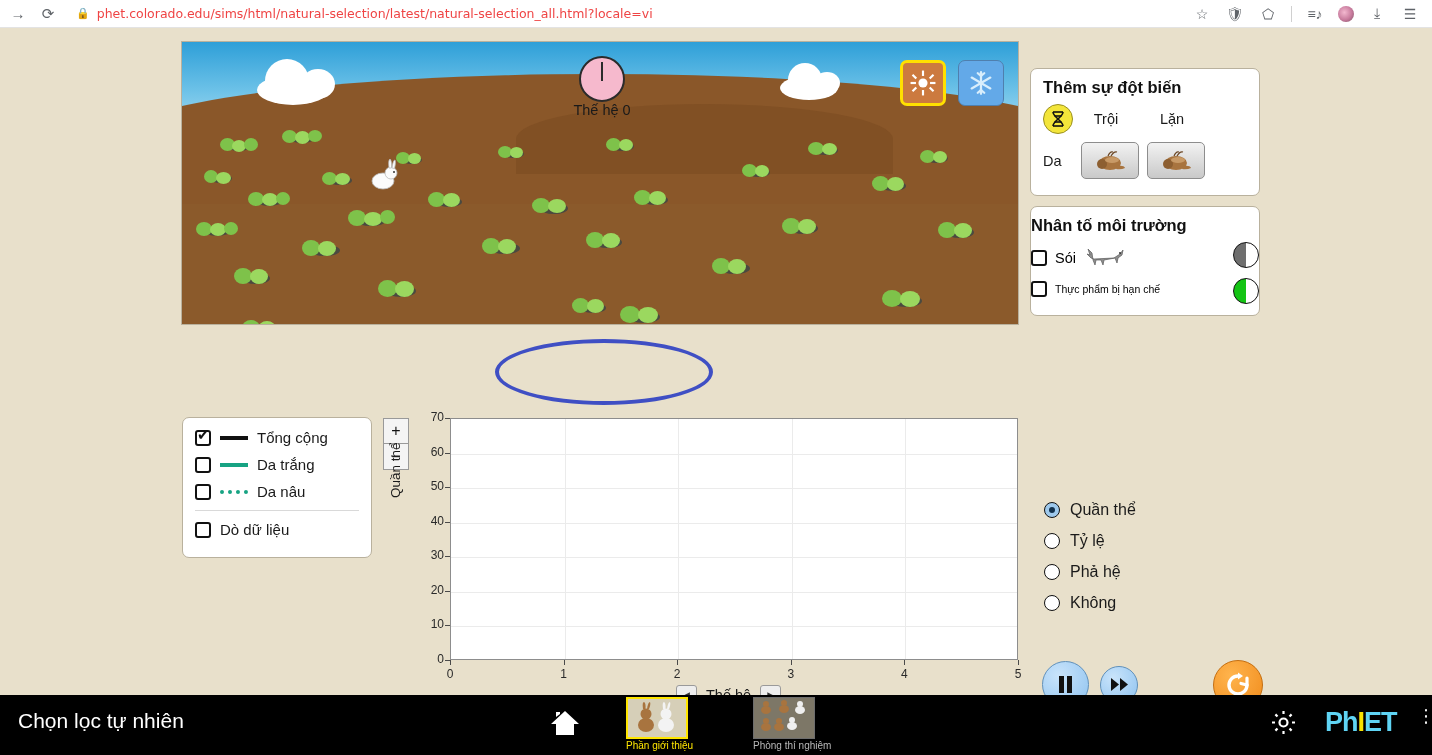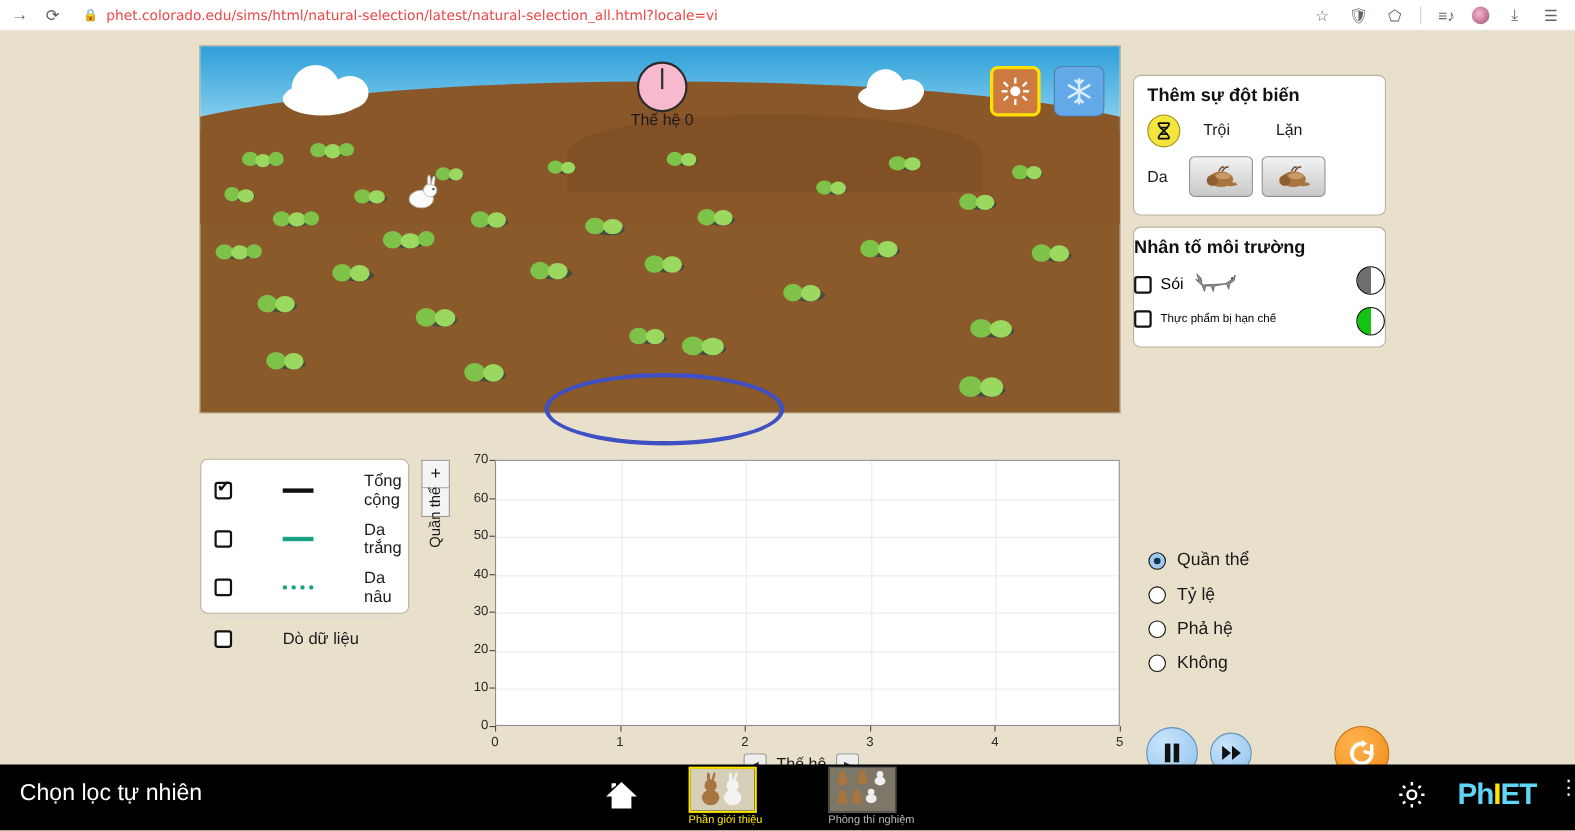--- a/index.html
+++ b/index.html
@@ -35,21 +35,21 @@
   .vdiv { width:1px; height:16px; background:#d0d0d0; }
 
   
   .sim {
     position:absolute; left:0; top:28px; width:1432px; height:667px;
     background:#e8e0cb;
   }
 
   
   .env {
-    position:absolute; left:181px; top:13px; width:838px; height:335px;
+    position:absolute; left:181px; top:13px; width:838px; height:284px;
     border:1px solid #b9b19d; overflow:hidden;
   }
   .sky { position:absolute; left:0; top:0; width:100%; height:89px;
          background: linear-gradient(to bottom, #2e9fd8 0%, #6dc2e8 55%, #a8dcf0 100%); }
   .ground { position:absolute; left:0; top:78px; width:100%; height:262px;
             background:#8b5a2b; }
   .hill { position:absolute; left:-8%; top:-46px; width:116%; height:130px;
           background:#8a5729; border-radius:50% 50% 0 0; }
   .hill2 { position:absolute; left:40%; top:-16px; width:45%; height:70px;
            background:#7e4e23; border-radius:50% 50% 0 0; opacity:.75;}
@@ -123,21 +123,21 @@
   .ef-lbl { margin-left:8px; font-size:14.5px; color:#000000; }
   .ef-lbl.small { font-size:10.5px; }
   .pie { position:absolute; right:0; top:-3px; width:26px; height:26px;
          border-radius:50%; border:1.5px solid #111; }
   .pie.wolf { background: conic-gradient(#ffffff 0deg 180deg, #6e6e6e 180deg 360deg); }
   .pie.food { background: conic-gradient(#ffffff 0deg 180deg, #14c414 180deg 360deg); }
 
   
   .legend-box { position:absolute; left:182px; top:389px; width:190px; height:141px;
                 background:#fff; border:1px solid #b9b19d; border-radius:7px; padding:11px 12px; }
-  .lg-row { display:flex; align-items:center; margin-bottom:10px;gap:37px; }
+  .lg-row { display:flex; align-items:center; margin-bottom:10px; }
   .lg-line { width:28px; height:0; margin:0 9px; flex:0 0 auto; }
   .lg-line.solid-black { border-top:4px solid #111; }
   .lg-line.solid-green { border-top:4px solid #17a383; }
   .lg-line.dot-green  { border-top:4px dotted #17a383; }
   .lg-text { font-size:15px; color:#1a1a1a; }
   .lg-div { height:1px; background:#d9d9d9; margin:2px 0 10px 0; }
 
   .zoom-btns { position:absolute; left:383px; top:390px; width:26px; }
   .zbtn { width:26px; height:26px; background:#f4f4f4; border:1px solid #999;
           display:flex; align-items:center; justify-content:center;

